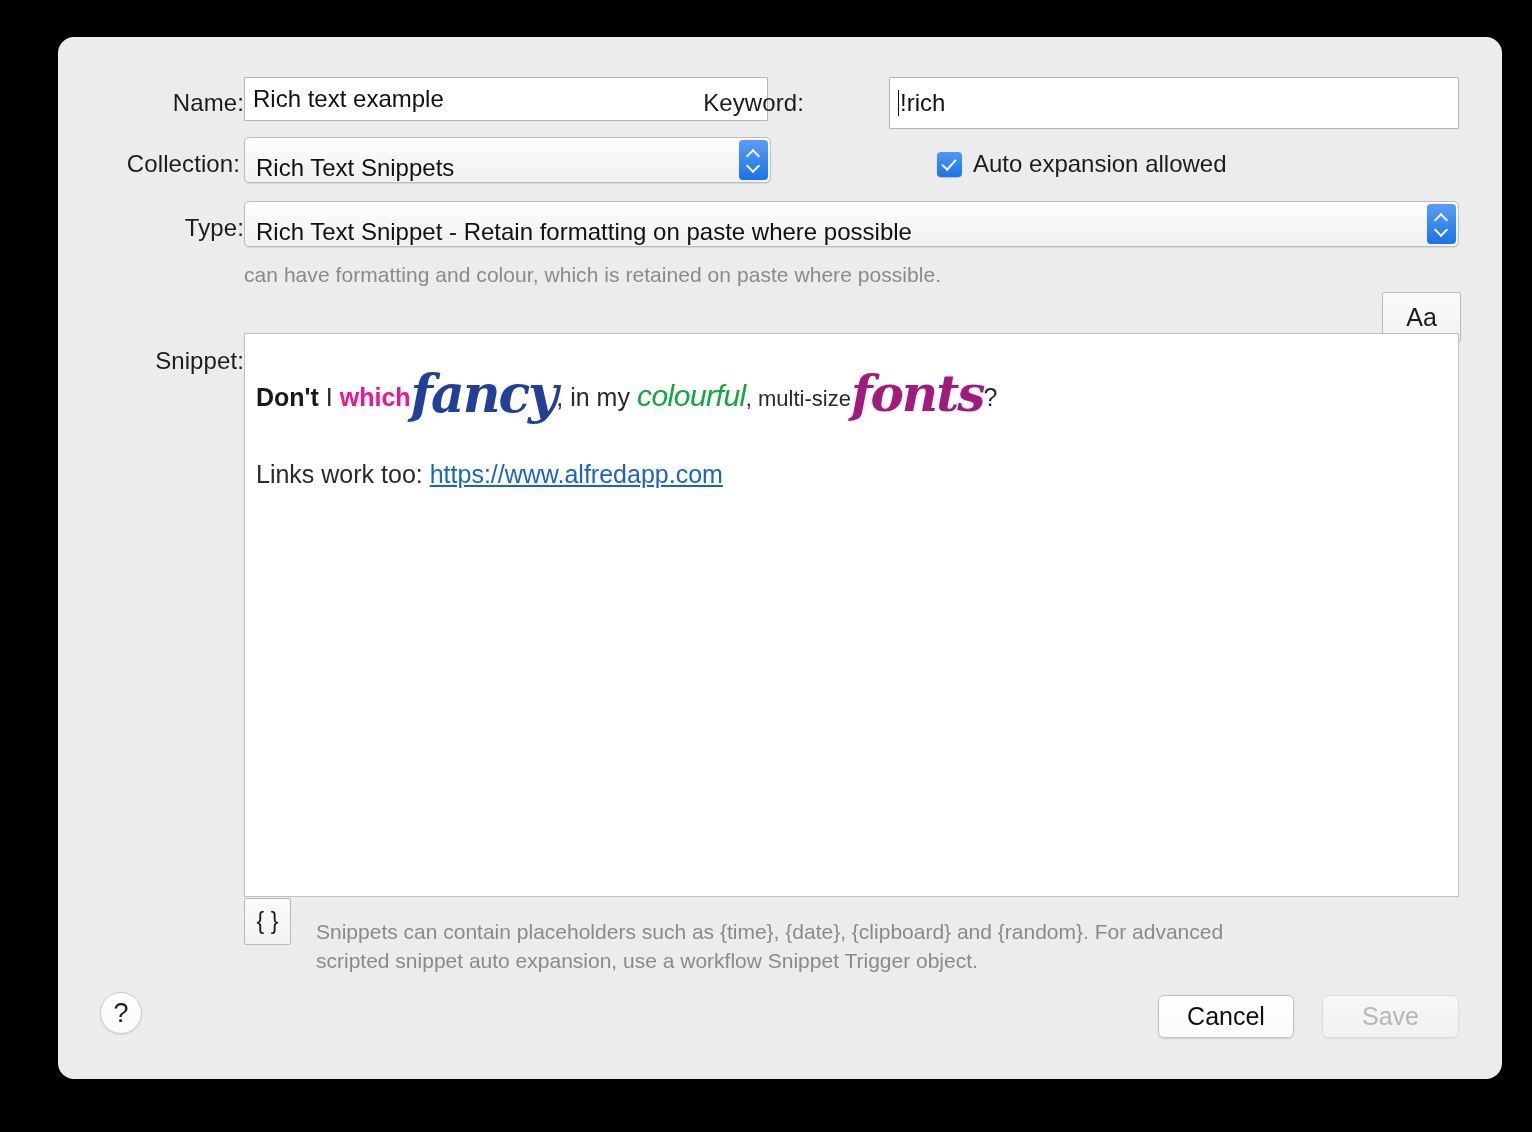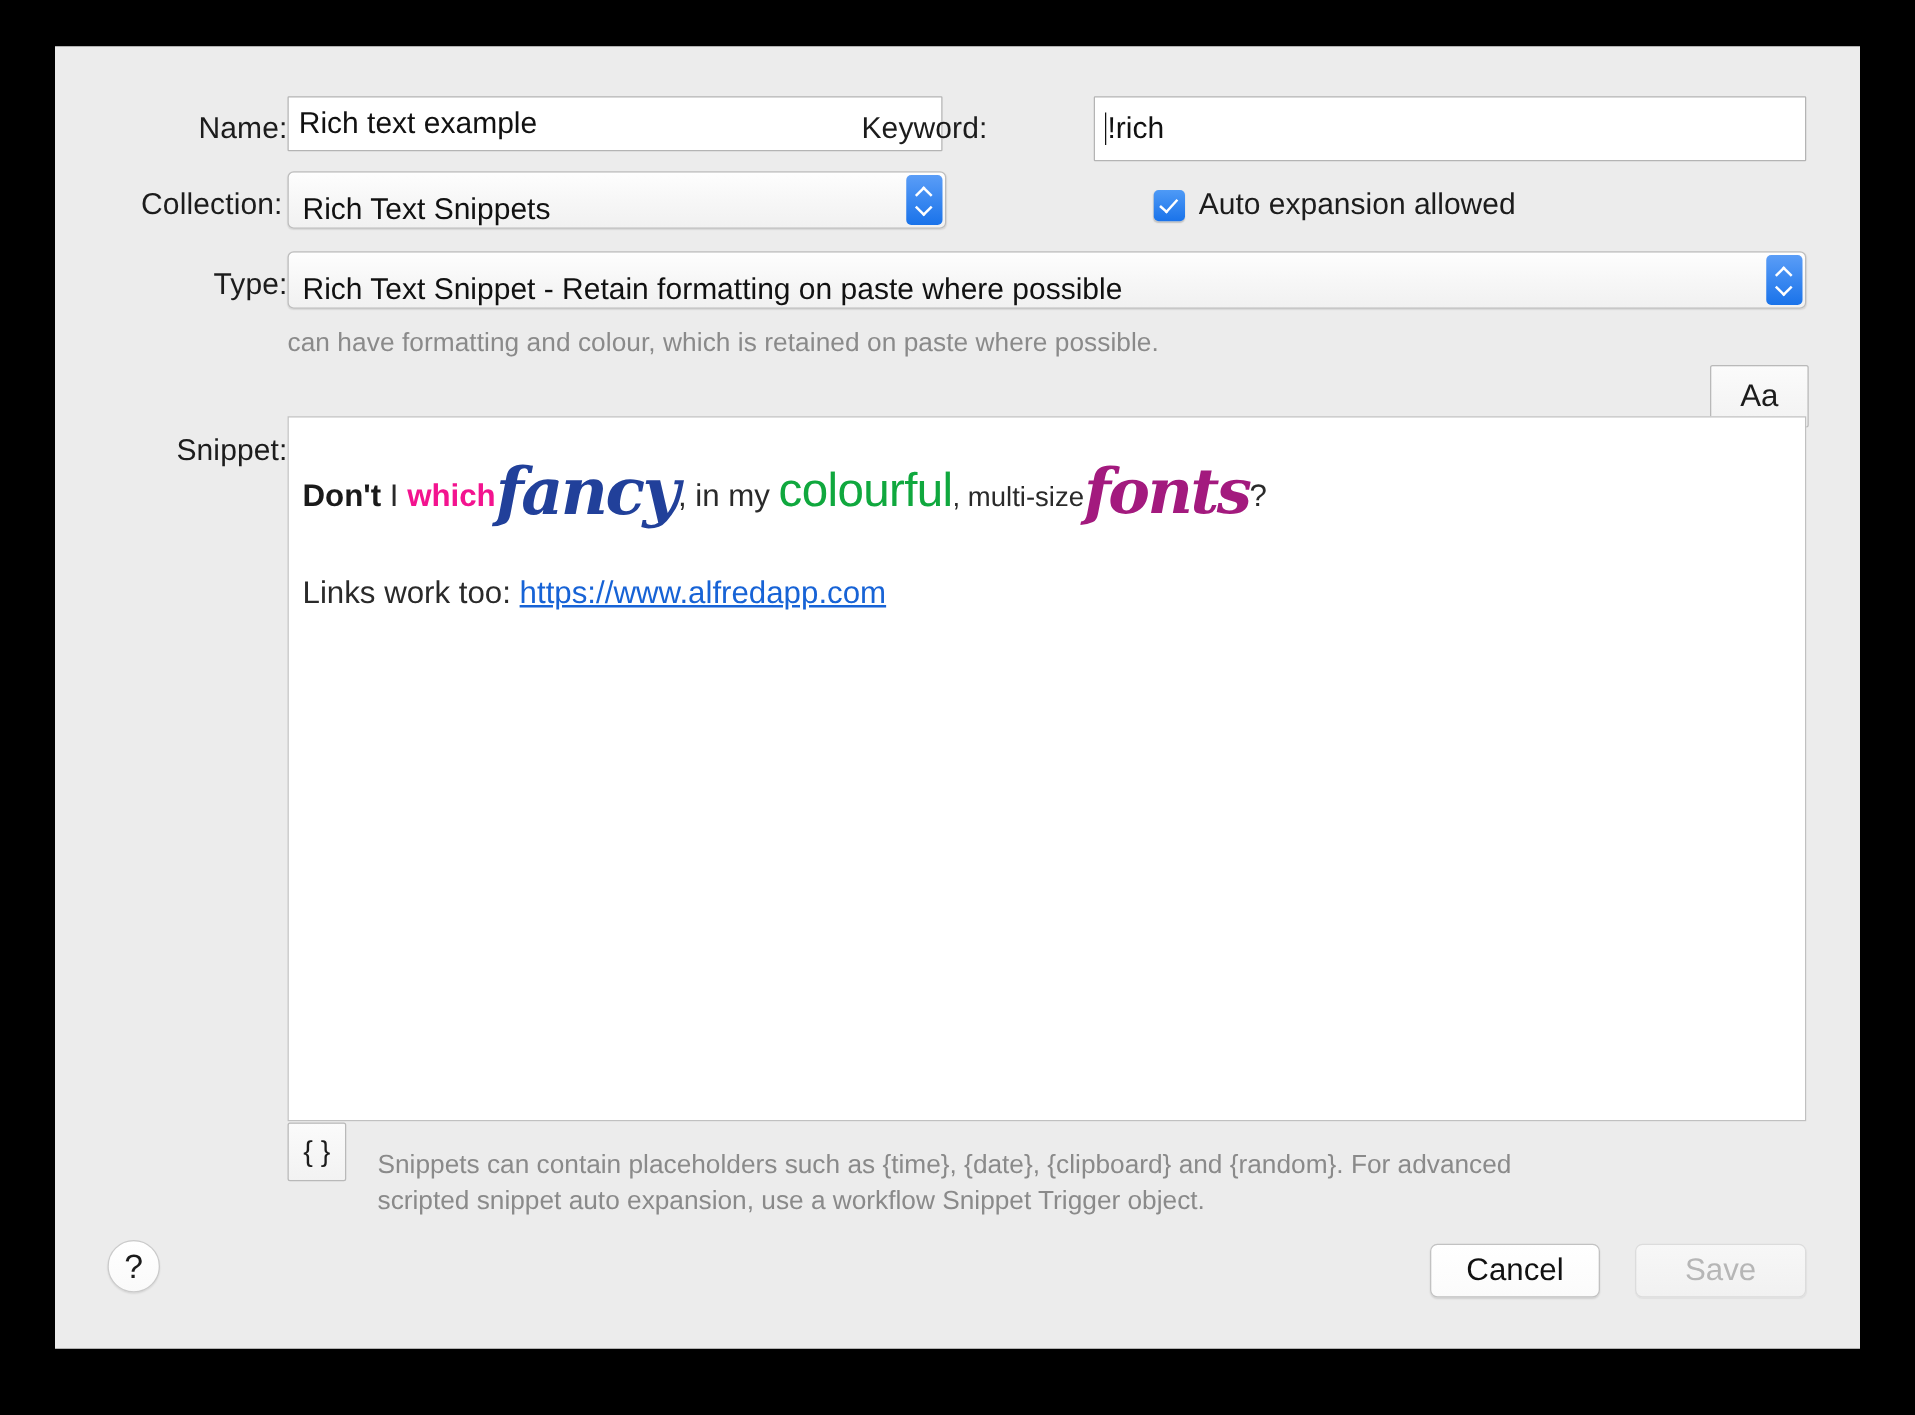--- a/index.html
+++ b/index.html
@@ -16,26 +16,26 @@
   .screen {
     position: relative;
     width: 1532px;
     height: 1132px;
     background: #000000;
   }
 
   
   .window {
     position: absolute;
-    left: 44px;
+    left: 58px;
     top: 37px;
     width: 1444px;
     height: 1042px;
     background: #ececec;
-    border-radius: 0;
+    border-radius: 16px;
     box-shadow: 0 0 0 0.5px rgba(0,0,0,0.25);
     overflow: hidden;
   }
 
   
   .row-label {
     position: absolute;
     font-size: 24px;
     color: #1c1c1c;
     text-align: right;
@@ -212,23 +212,24 @@
     font-family: "DejaVu Serif", serif;
     font-size: 52px;
     font-style: italic;
     font-weight: bold;
     color: #21409a;
     letter-spacing: -2px;
     position: relative;
     top: 6px;
   }
   .rt-green {
-    font-size: 38px;
+    font-size: 30px;
     color: #10a83e;
     letter-spacing: -0.5px;
+    font-style: italic;
   }
   .rt-small {
     font-size: 22px;
     color: #2a2a2a;
   }
   .rt-purple {
     font-family: "DejaVu Serif", serif;
     font-size: 50px;
     font-style: italic;
     font-weight: bold;

